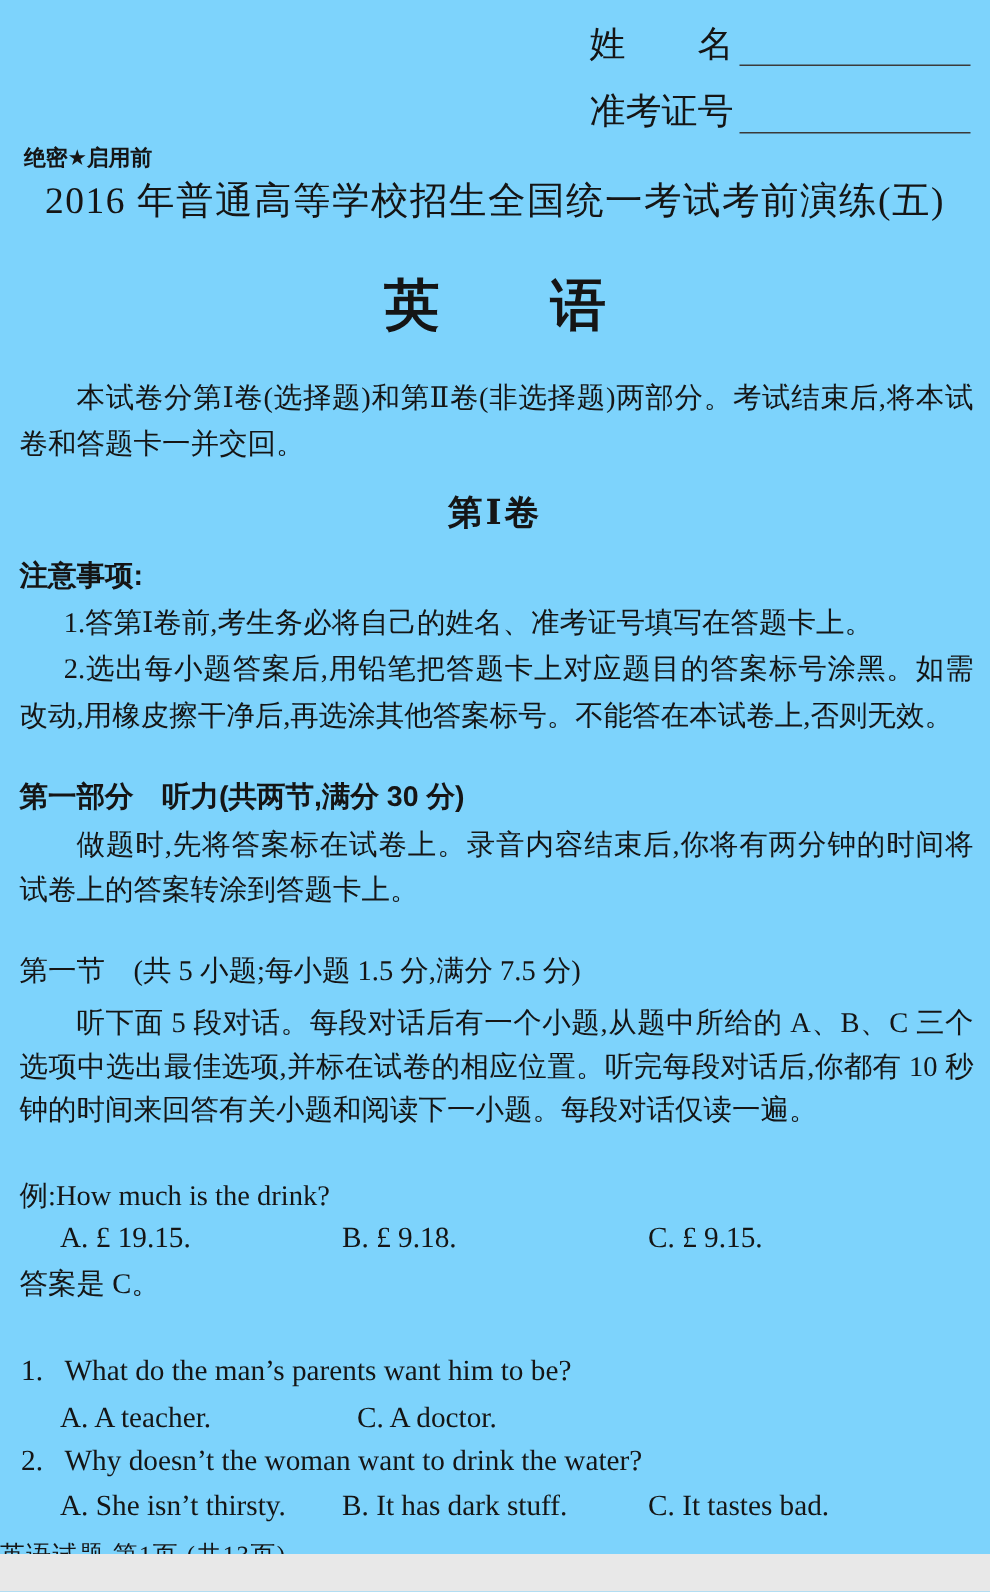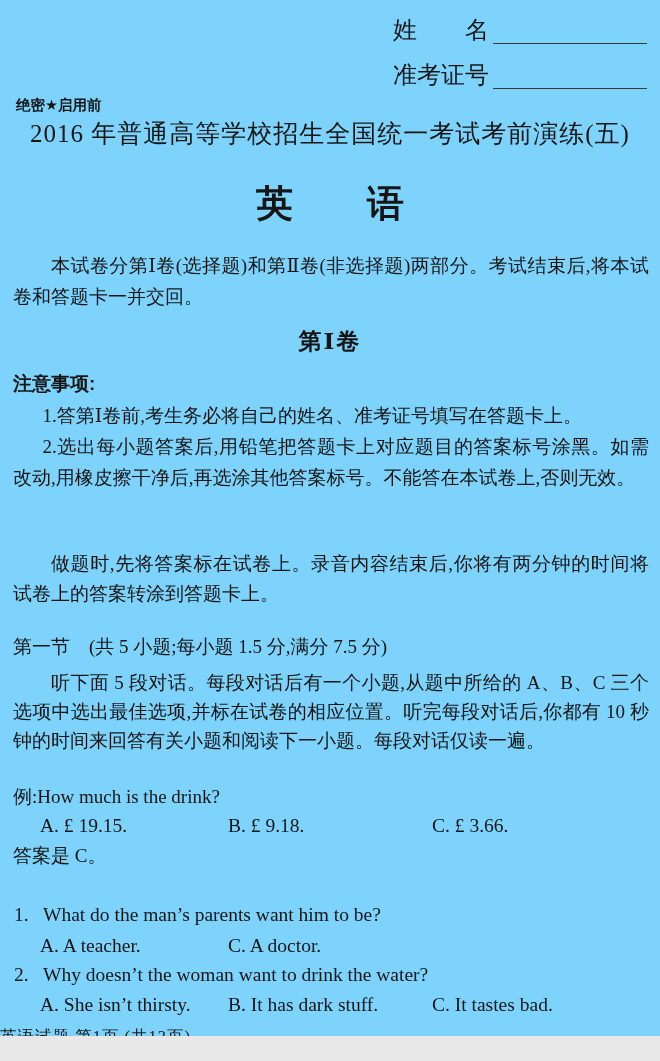--- a/index.html
+++ b/index.html
@@ -94,40 +94,41 @@
   <div class="abs subject-title">英　　语</div>
 
   <div class="abs para indent2" style="top:250px;">本试卷分第Ⅰ卷(选择题)和第Ⅱ卷(非选择题)两部分。考试结束后,将本试卷和答题卡一并交回。</div>
 
   <div class="abs volume-title">第Ⅰ卷</div>
 
   <div class="abs h-sans" style="left:13px;top:371px;">注意事项:</div>
   <div class="abs para indent15" style="top:400px;">1.答第Ⅰ卷前,考生务必将自己的姓名、准考证号填写在答题卡上。</div>
   <div class="abs para indent15" style="top:431px;">2.选出每小题答案后,用铅笔把答题卡上对应题目的答案标号涂黑。如需改动,用橡皮擦干净后,再选涂其他答案标号。不能答在本试卷上,否则无效。</div>
 
+  <div class="abs h-sans" style="left:13px;top:518px;">第一部分　听力(共两节,满分 30 分)</div>
   <div class="abs para indent2" style="top:549px;line-height:30px;">做题时,先将答案标在试卷上。录音内容结束后,你将有两分钟的时间将试卷上的答案转涂到答题卡上。</div>
 
   <div class="abs line" style="top:634px;">第一节　(共 5 小题;每小题 1.5 分,满分 7.5 分)</div>
   <div class="abs para indent2" style="top:668px;line-height:29px;">听下面 5 段对话。每段对话后有一个小题,从题中所给的 A、B、C 三个选项中选出最佳选项,并标在试卷的相应位置。听完每段对话后,你都有 10 秒钟的时间来回答有关小题和阅读下一小题。每段对话仅读一遍。</div>
 
   <div class="abs line" style="top:784px;"><span>例:</span><span>How much is the drink?</span></div>
 
   <div class="opt-row" style="top:814px;">
     <span class="opt-c1">A. £ 19.15.</span>
     <span class="opt-c2">B. £ 9.18.</span>
-    <span class="opt-c3">C. £ 3.66.</span>
+    <span class="opt-c3">C. £ 9.15.</span>
   </div>
 
   <div class="abs line" style="top:843px;">答案是 C。</div>
 
   <div class="q-row" style="top:903px;">
     <span class="q-num">1.</span>
     <span class="q-text">What do the man’s parents want him to be?</span>
   </div>
-  <div class="opt-row" style="top:934px;">
+  <div class="opt-row" style="top:934px;gap:10px;">
     <span class="opt-c1">A. A teacher.</span>
     <span class="opt-c3">C. A doctor.</span>
   </div>
 
   <div class="q-row" style="top:963px;">
     <span class="q-num">2.</span>
     <span class="q-text">Why doesn’t the woman want to drink the water?</span>
   </div>
   <div class="opt-row" style="top:993px;">
     <span class="opt-c1">A. She isn’t thirsty.</span>

